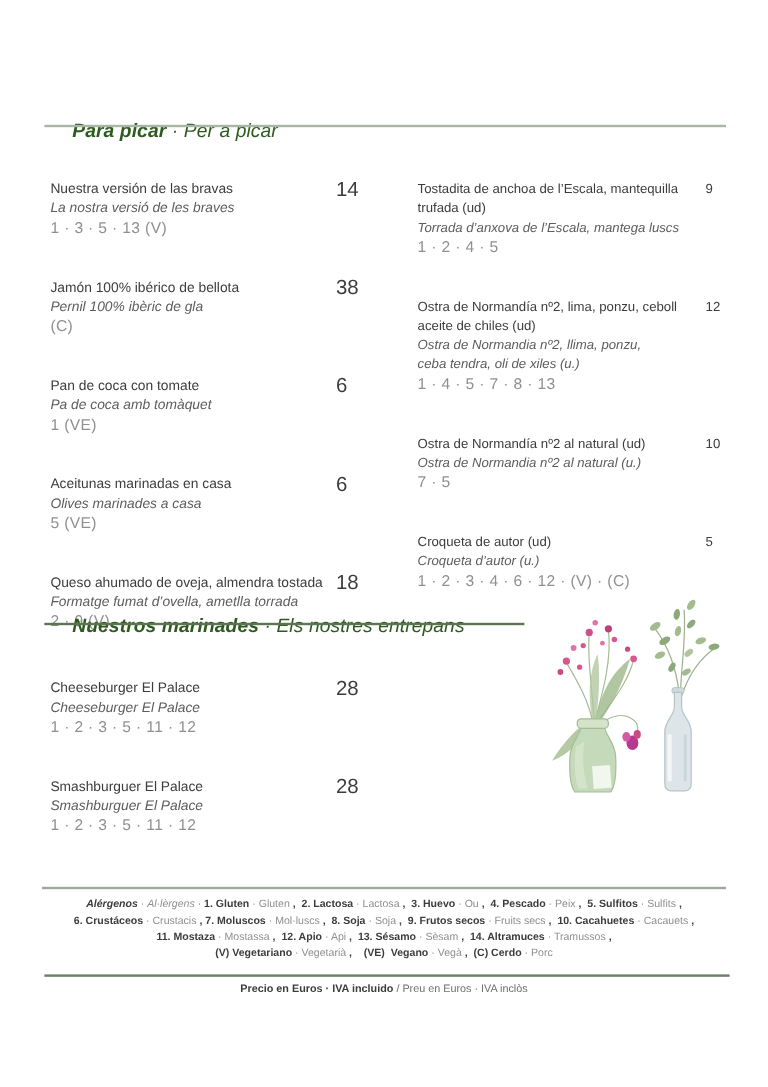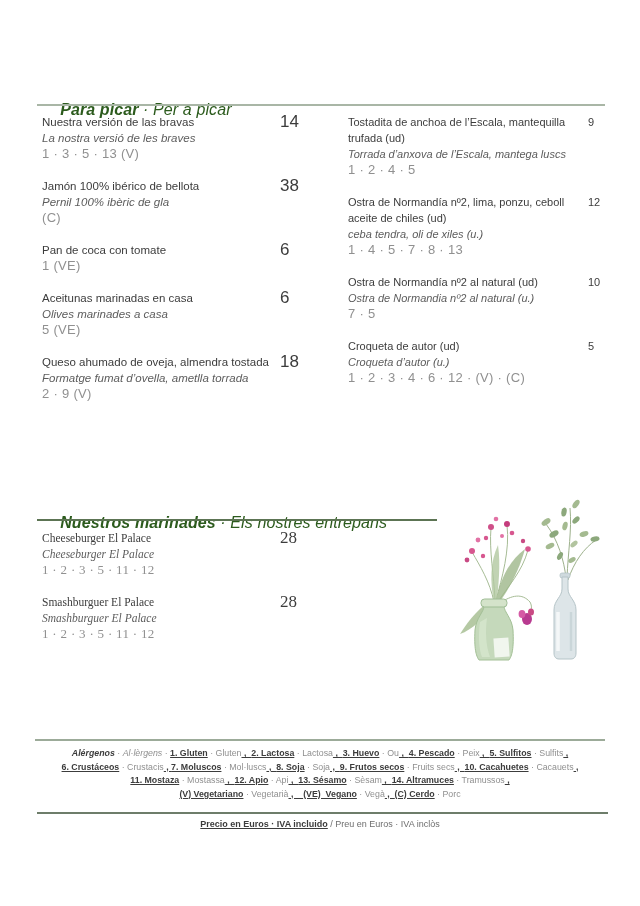--- a/index.html
+++ b/index.html
@@ -10,21 +10,21 @@
   
   .section-title {
     position:absolute; font-size:16px; font-style:italic; color:#2c5b1d;
     white-space:pre; letter-spacing:0.1px;
   }
   .section-title .t-es { font-weight:bold; }
   .rule { position:absolute; }
 
   
   .col { position:absolute; }
-  .menu-item { position:relative; margin-bottom:18px; }
+  .menu-item { position:relative; margin-bottom:18px;margin-top:36px; }
   .name-line {
     font-size:11.5px; line-height:16px; height:16px; color:#3c3c3c;
     white-space:nowrap; overflow:hidden; width:234px;
   }
   .col-right .name-line { width:238px; font-size:11px; }
   .ca-line {
     font-size:11.5px; line-height:16px; height:16px; font-style:italic;
     color:#5c5c5c; white-space:nowrap; overflow:hidden; width:238px;
   }
   .col-right .ca-line { font-size:11px; }
@@ -40,21 +40,21 @@
   
   .legend {
     position:absolute; left:0; top:747px; width:640px; text-align:center;
     font-size:8.8px; line-height:13.5px; color:#8f8f8f;
   }
   .legend-line { white-space:pre; }
   .footer-note {
     position:absolute; left:0; top:818px; width:640px; text-align:center;
     font-size:9px; line-height:12px; white-space:pre;
   }
-  .seg-b  { color:#3c3c3c; font-weight:bold;text-decoration:underline; }
+  .seg-b  { color:#3c3c3c; font-weight:bold; }
   .seg-g  { color:#8f8f8f; }
   .seg-bi { color:#3c3c3c; font-weight:bold; font-style:italic; }
   .seg-gi { color:#8f8f8f; font-style:italic; }
   .seg-g2 { color:#6e6e6e; }
 
   .illustration { position:absolute; left:450px; top:490px; width:190px; height:185px; }
 </style>
 </head>
 <body>
 
@@ -76,20 +76,21 @@
 
     <div class="menu-item">
       <div class="name-line">Jamón 100% ibérico de bellota</div>
       <div class="ca-line">Pernil 100% ibèric de gla</div>
       <div class="allerg">(C)</div>
       <div class="price">38</div>
     </div>
 
     <div class="menu-item">
       <div class="name-line">Pan de coca con tomate</div>
+      <div class="ca-line">Pa de coca amb tomàquet</div>
       <div class="allerg">1 (VE)</div>
       <div class="price">6</div>
     </div>
 
     <div class="menu-item">
       <div class="name-line">Aceitunas marinadas en casa</div>
       <div class="ca-line">Olives marinades a casa</div>
       <div class="allerg">5 (VE)</div>
       <div class="price">6</div>
     </div>
@@ -108,20 +109,21 @@
       <div class="name-line">Tostadita de anchoa de l’Escala, mantequilla</div>
       <div class="name-line">trufada (ud)</div>
       <div class="ca-line">Torrada d’anxova de l’Escala, mantega luscs</div>
       <div class="allerg">1 · 2 · 4 · 5</div>
       <div class="price">9</div>
     </div>
 
     <div class="menu-item">
       <div class="name-line">Ostra de Normandía nº2, lima, ponzu, ceboll</div>
       <div class="name-line">aceite de chiles (ud)</div>
+      <div class="ca-line">Ostra de Normandia nº2, llima, ponzu,</div>
       <div class="ca-line">ceba tendra, oli de xiles (u.)</div>
       <div class="allerg">1 · 4 · 5 · 7 · 8 · 13</div>
       <div class="price">12</div>
     </div>
 
     <div class="menu-item">
       <div class="name-line">Ostra de Normandía nº2 al natural (ud)</div>
       <div class="ca-line">Ostra de Normandia nº2 al natural (u.)</div>
       <div class="allerg">7 · 5</div>
       <div class="price">10</div>
@@ -133,21 +135,21 @@
       <div class="allerg">1 · 2 · 3 · 4 · 6 · 12 · (V) · (C)</div>
       <div class="price">5</div>
     </div>
   </div>
 
   <div class="section-title" style="left:42px; top:496px;">
     <span class="t-es">Nuestros marinades</span><span class="t-rest"> · Els nostres entrepans</span>
   </div>
   <div class="rule" style="left:37px; top:519px; width:400px; height:2px; background:#5c7453;"></div>
 
-  <div class="col col-left" style="left:42px; top:530px; width:300px;font-family:Liberation Serif, serif;">
+  <div class="col col-left" style="left:42px; top:530px; width:300px;">
 
     <div class="menu-item">
       <div class="name-line">Cheeseburger El Palace</div>
       <div class="ca-line">Cheeseburger El Palace</div>
       <div class="allerg">1 · 2 · 3 · 5 · 11 · 12</div>
       <div class="price">28</div>
     </div>
 
     <div class="menu-item">
       <div class="name-line">Smashburguer El Palace</div>

